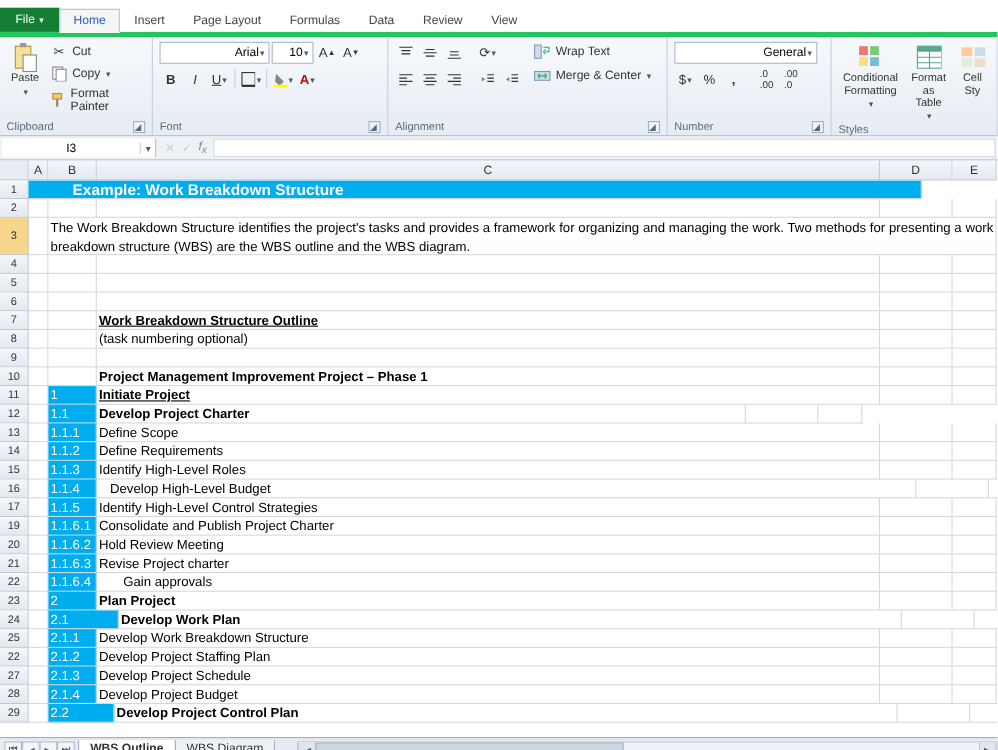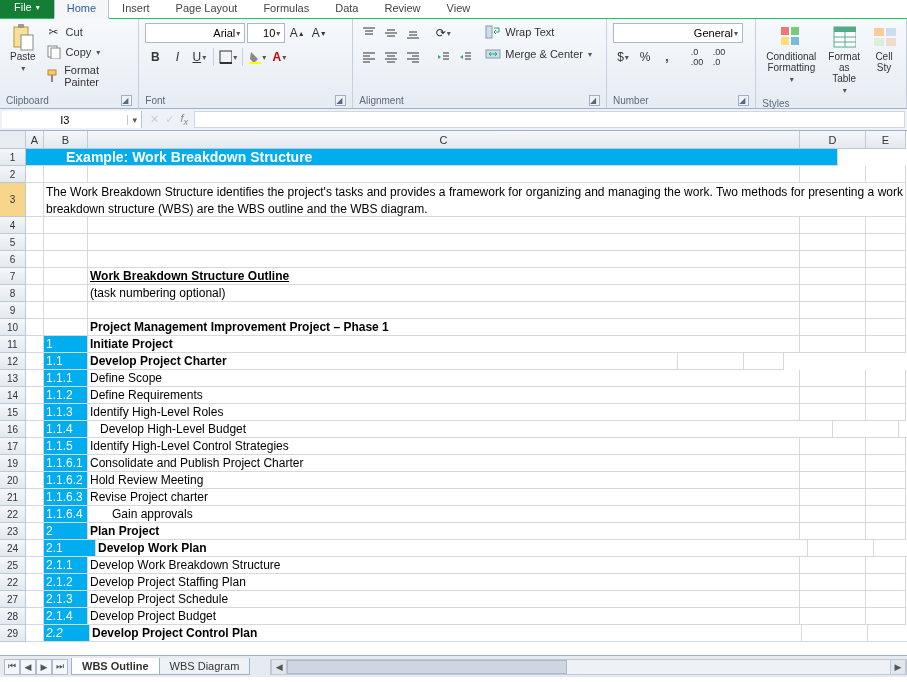--- a/index.html
+++ b/index.html
@@ -1,19 +1,19 @@
 <!DOCTYPE html>
 <html><head>
 <meta charset="utf-8">
 <style>
 * { box-sizing: border-box; margin: 0; padding: 0; font-family: "Segoe UI", Tahoma, sans-serif; }
 body { background: #fff; font-size: 11px; overflow: hidden; width: 907px; height: 682px; }
 
 
-.tabbar { height: 19px; background: #fff; display: flex; align-items: flex-end; border-bottom: 1px solid #22c55e; }
+.tabbar { height: 34px; background: #fff; display: flex; align-items: flex-end; border-bottom: 5px solid #22c55e; }
 .file-tab { background: #137e34; color: #fff; padding: 4px 14px; font-size: 11px; height: 22px; display: flex; align-items: center; gap: 4px; }
 .file-tab .tri { font-size: 8px; }
 .tab { padding: 4px 12px; font-size: 11px; color: #444; cursor: pointer; border: 1px solid transparent; border-bottom: none; }
 .tab.active { background: #f5f6f7; border: 1px solid #b6c4d6; border-bottom: 1px solid #f5f6f7; margin-bottom: -1px; color: #2a5db0; }
 
 
 .ribbon { height: 90px; background: linear-gradient(#f7f9fc,#e6ecf3); border-bottom: 1px solid #9db2c9; display: flex; }
 .group { border-right: 1px solid #c5d0dc; padding: 2px 6px 0 6px; display: flex; flex-direction: column; justify-content: space-between; }
 .group-body { flex: 1; display: flex; gap: 4px; align-items: flex-start; padding-top: 2px; }
 .group-label { text-align: left; font-size: 10px; color: #5a6a7d; padding: 1px 0 2px 0; position: relative; }
@@ -457,21 +457,21 @@
           <div class="cell bold" style="width: 712px;">Project Management Improvement Project – Phase 1</div>
           <div class="cell " style="width: 66px;"></div>
           <div class="cell " style="width: 40px;"></div>
         </div>
       </div>
       <div class="r">
         <div class="rowhdr">11</div>
         <div class="cells">
           <div class="cell " style="width: 18px;"></div>
           <div class="cell num" style="width: 44px;">1</div>
-          <div class="cell bold" style="width: 712px;">Initiate Project</div>
+          <div class="cell bold" style="width: 712px; text-decoration: underline;">Initiate Project</div>
           <div class="cell " style="width: 66px;"></div>
           <div class="cell " style="width: 40px;"></div>
         </div>
       </div>
       <div class="r">
         <div class="rowhdr">12</div>
         <div class="cells">
           <div class="cell " style="width: 18px;"></div>
           <div class="cell num" style="width: 44px;">1.1</div>
           <div class="cell bold" style="width: 590px;">Develop Project Charter</div>
@@ -576,21 +576,21 @@
           <div class="cell num" style="width: 44px;">2</div>
           <div class="cell bold" style="width: 712px;">Plan Project</div>
           <div class="cell " style="width: 66px;"></div>
           <div class="cell " style="width: 40px;"></div>
         </div>
       </div>
       <div class="r">
         <div class="rowhdr">24</div>
         <div class="cells">
           <div class="cell " style="width: 18px;"></div>
-          <div class="cell num" style="width: 52px;">2.1</div>
+          <div class="cell num" style="width: 64px;">2.1</div>
           <div class="cell bold" style="width: 712px;">Develop Work Plan</div>
           <div class="cell " style="width: 66px;"></div>
           <div class="cell " style="width: 40px;"></div>
         </div>
       </div>
       <div class="r">
         <div class="rowhdr">25</div>
         <div class="cells">
           <div class="cell " style="width: 18px;"></div>
           <div class="cell num" style="width: 44px;">2.1.1</div>
@@ -626,21 +626,21 @@
           <div class="cell num" style="width: 44px;">2.1.4</div>
           <div class="cell " style="width: 712px;">Develop Project Budget</div>
           <div class="cell " style="width: 66px;"></div>
           <div class="cell " style="width: 40px;"></div>
         </div>
       </div>
       <div class="r">
         <div class="rowhdr">29</div>
         <div class="cells">
           <div class="cell " style="width: 18px;"></div>
-          <div class="cell num" style="width: 46px; font-style: italic;">2.2</div>
+          <div class="cell num" style="width: 60px;">2.2</div>
           <div class="cell bold" style="width: 712px;">Develop Project Control Plan</div>
           <div class="cell " style="width: 66px;"></div>
           <div class="cell " style="width: 40px;"></div>
         </div>
       </div>
     </div>
 </div>
 
 <div class="sheetbar">
   <div class="navset">

